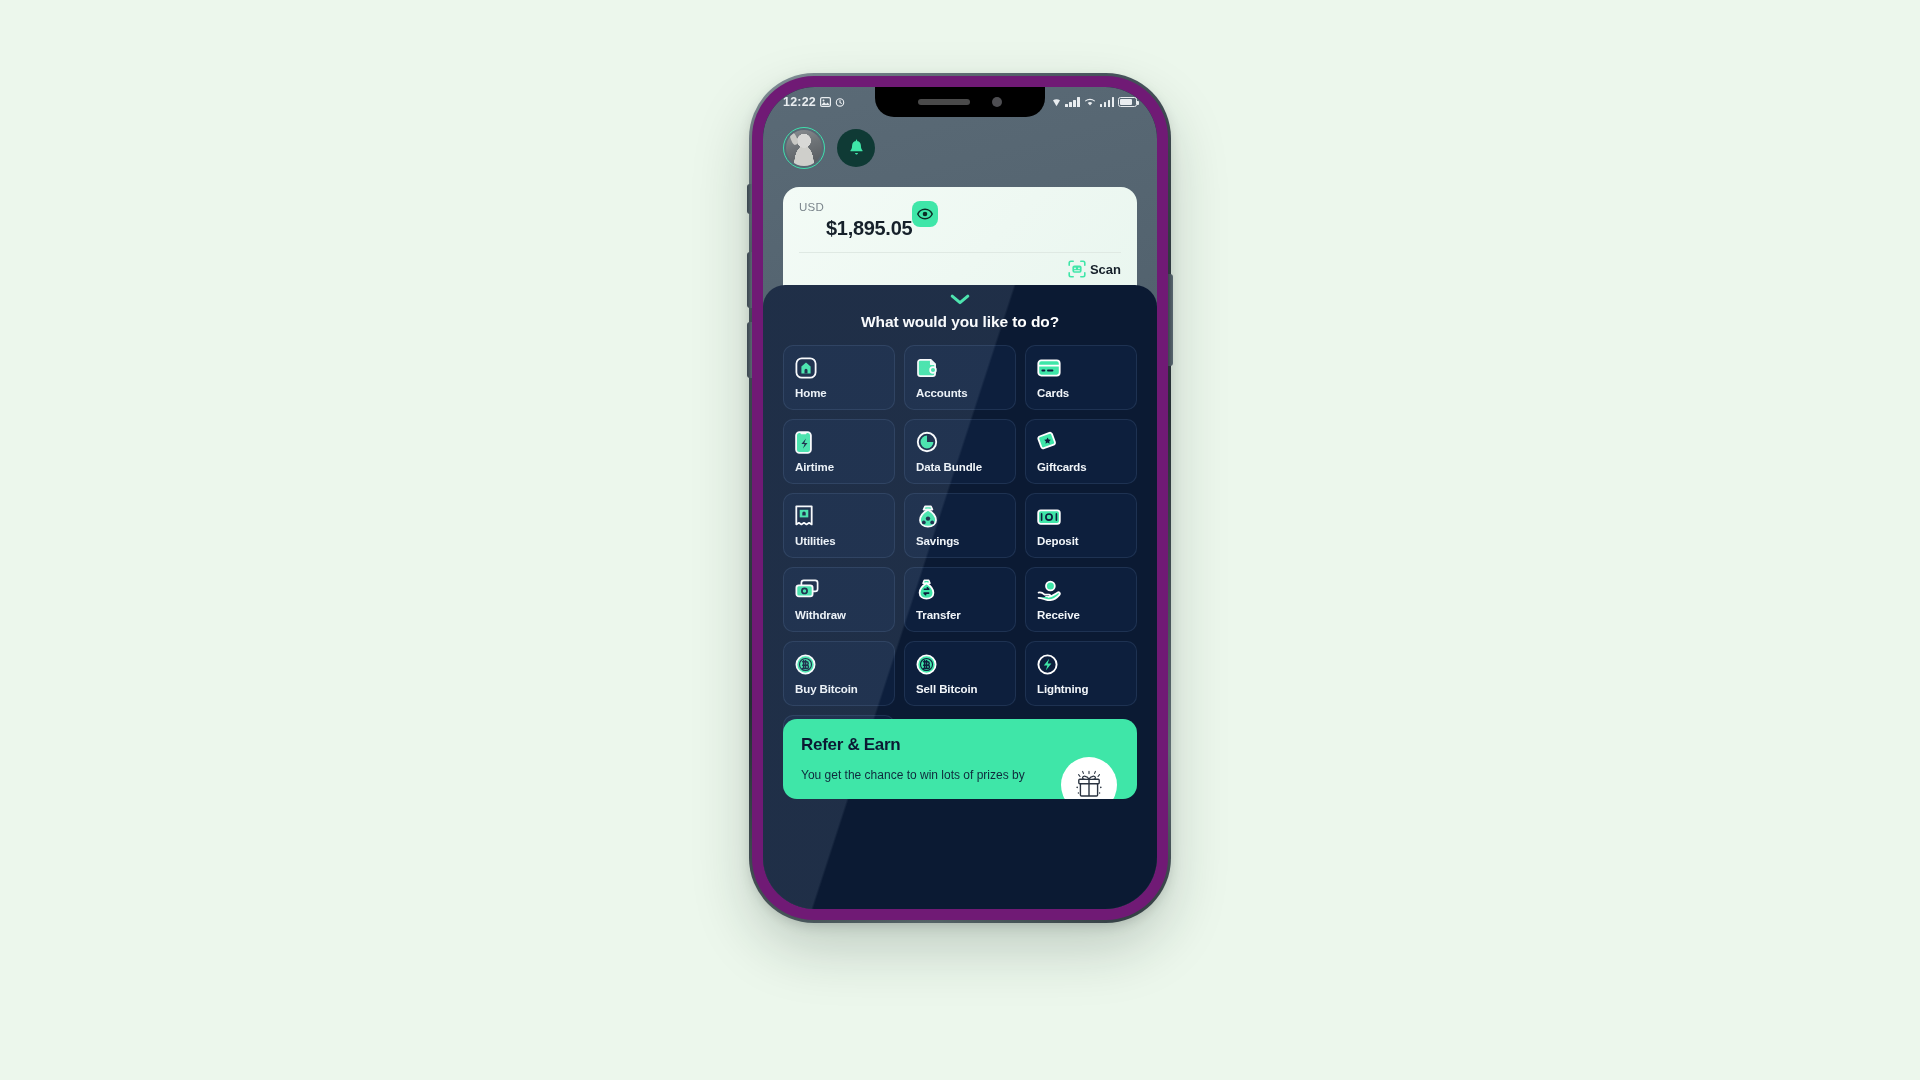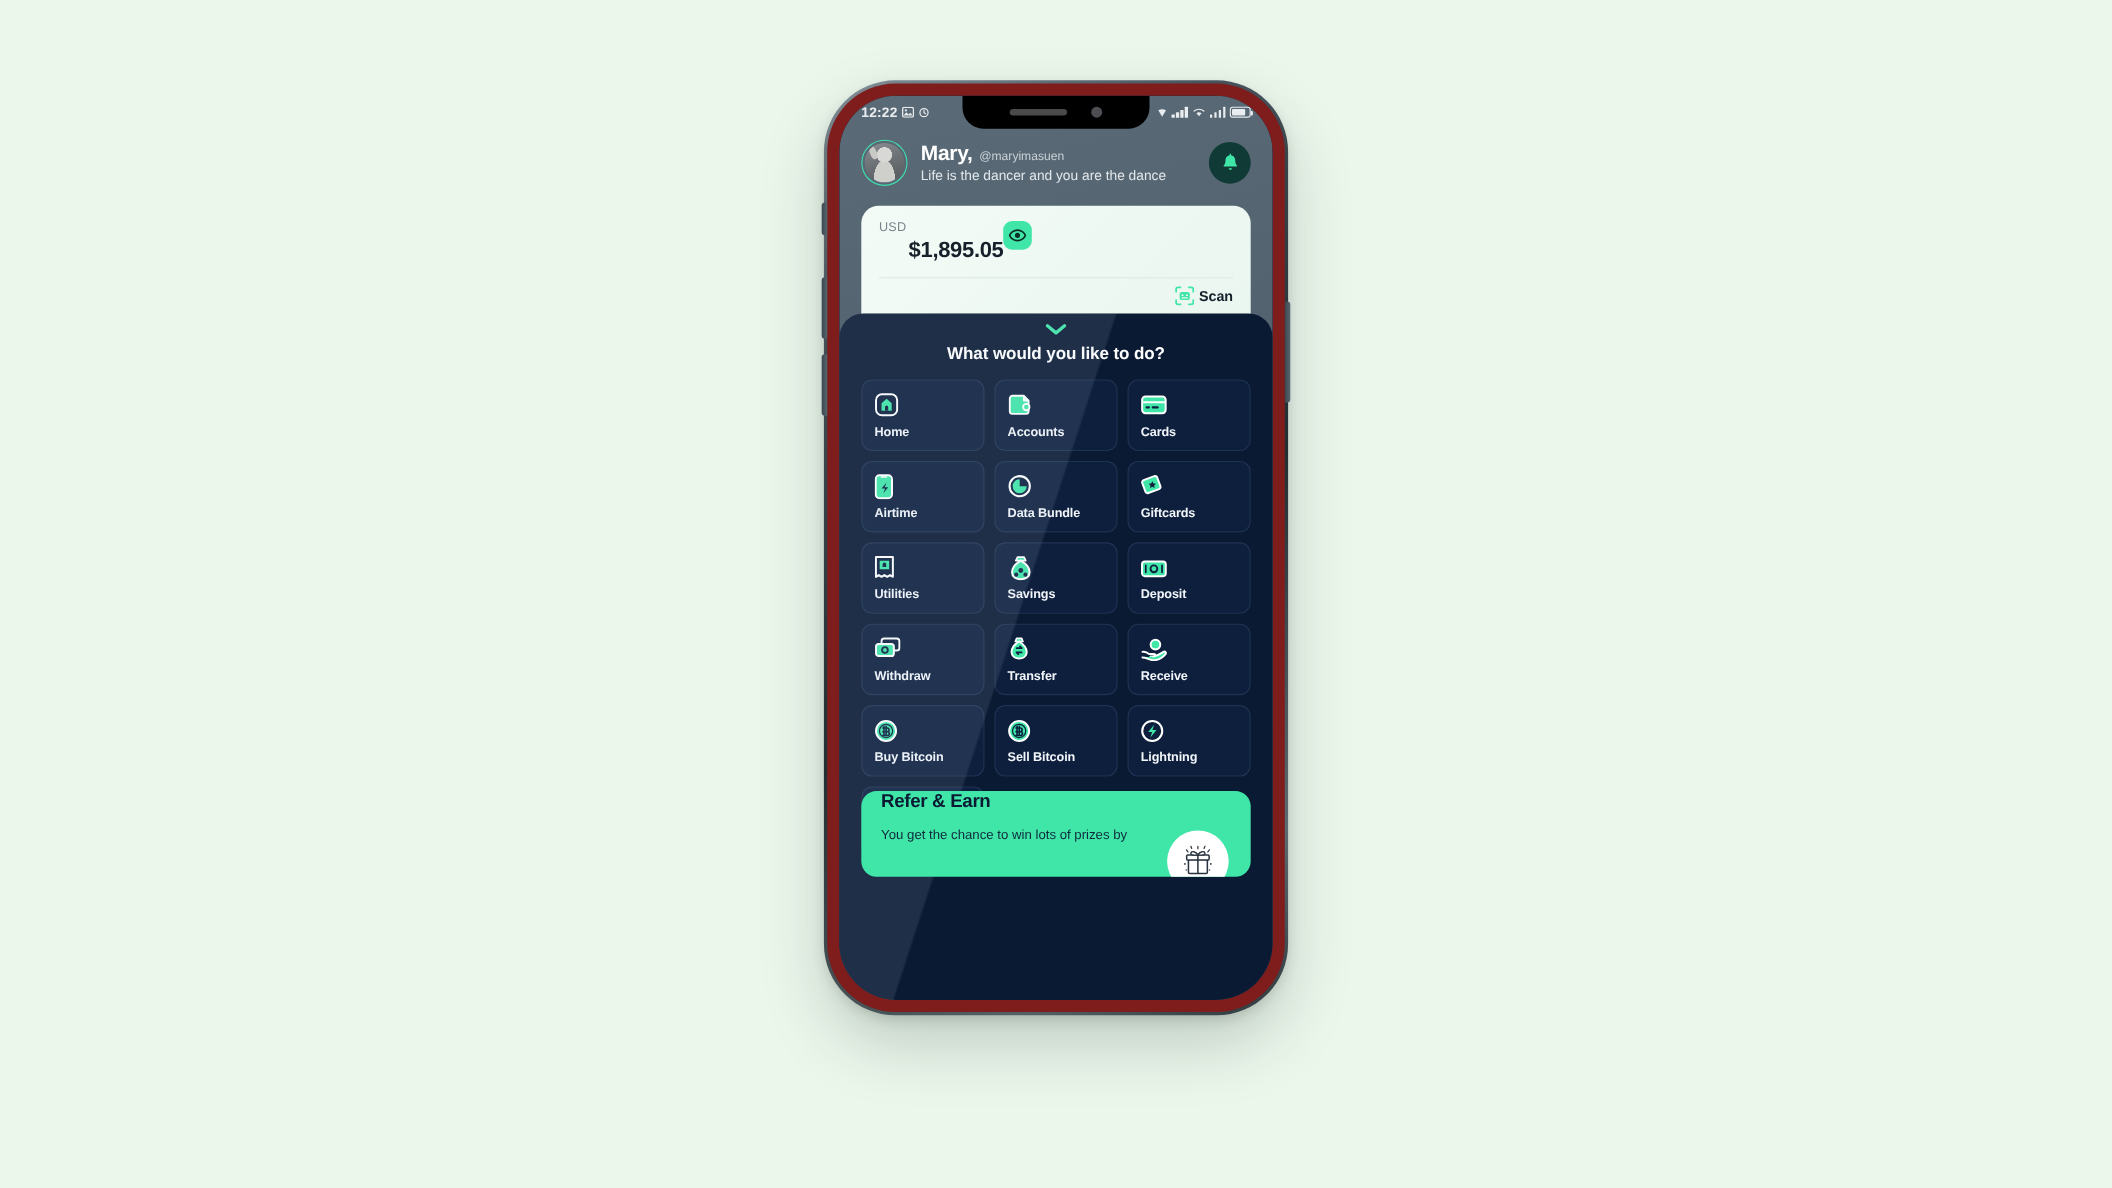--- a/index.html
+++ b/index.html
@@ -14,21 +14,21 @@
   }
 
   
   #phone-frame {
     position: absolute;
     left: 752px;
     top: 76px;
     width: 416px;
     height: 844px;
     border-radius: 62px;
-    background: #7f1d1d;
+    background: #701a75;
     padding: 11px;
     box-shadow: 0 26px 60px rgba(20,40,30,.22), 0 4px 14px rgba(0,0,0,.18);
   }
   #phone-frame::before { 
     content: "";
     position: absolute;
     inset: -3px;
     border-radius: 65px;
     background: linear-gradient(145deg,#8d9ba3,#4d5962 22%,#2b343a 55%,#707e86 85%,#3a444b);
     z-index: -1;
@@ -238,21 +238,21 @@
   .tile-icon { height: 22px; display: flex; align-items: center; }
   .tile-label { color: #f2f6fa; font-size: 11.5px; font-weight: 700; margin-top: 8px; letter-spacing: -.1px; }
 
   
   #refer-banner {
     position: absolute;
     left: 20px; right: 20px;
     top: 434px;
     background: #3fe6a8;
     border-radius: 14px;
-    padding: 0 18px;
+    padding: 16px 18px;
     z-index: 6;
     overflow: hidden;
     min-height: 78px;
   }
   #refer-title { color: #0b1a33; font-size: 17px; font-weight: 700; letter-spacing: -.3px; }
   #refer-sub { color: #0b1a33; font-size: 12px; margin-top: 12px; line-height: 1.35; max-width: 250px; opacity: .92; }
   #gift-badge {
     position: absolute;
     right: 20px; bottom: -14px;
     width: 56px; height: 56px;
@@ -325,27 +325,20 @@
             </span>
           <span id="battery">
               <i></i>
             </span>
         </div>
       </div>
 
       <div id="profile-row">
         <div id="avatar">
           <div id="avatar-photo"></div>
-        </div>
-        <div id="profile-text">
-          <div id="name-line">
-            <span id="user-name">Mary,</span>
-            <span id="user-handle">@maryimasuen</span>
-          </div>
-          <div id="user-bio">Life is the dancer and you are the dance</div>
         </div>
         <div id="bell-button">
           <span>
             <svg width="17" height="18" viewBox="0 0 17 18">
               <path d="M8.5 2.1c-2.6 0-4.4 2-4.4 4.5 0 3-.9 4-1.6 4.8-.3.3-.1.9.4.9h11.2c.5 0 .7-.6.4-.9-.7-.8-1.6-1.8-1.6-4.8 0-2.5-1.8-4.5-4.4-4.5z" fill="#3fe6a8"></path>
               <path d="M6.9 14c.2.9 1 1.5 1.6 1.5s1.4-.6 1.6-1.5z" fill="#3fe6a8"></path>
               <rect x="7.9" y=".5" width="1.2" height="2" rx=".6" fill="#3fe6a8"></rect>
             </svg>
           </span>
         </div>

